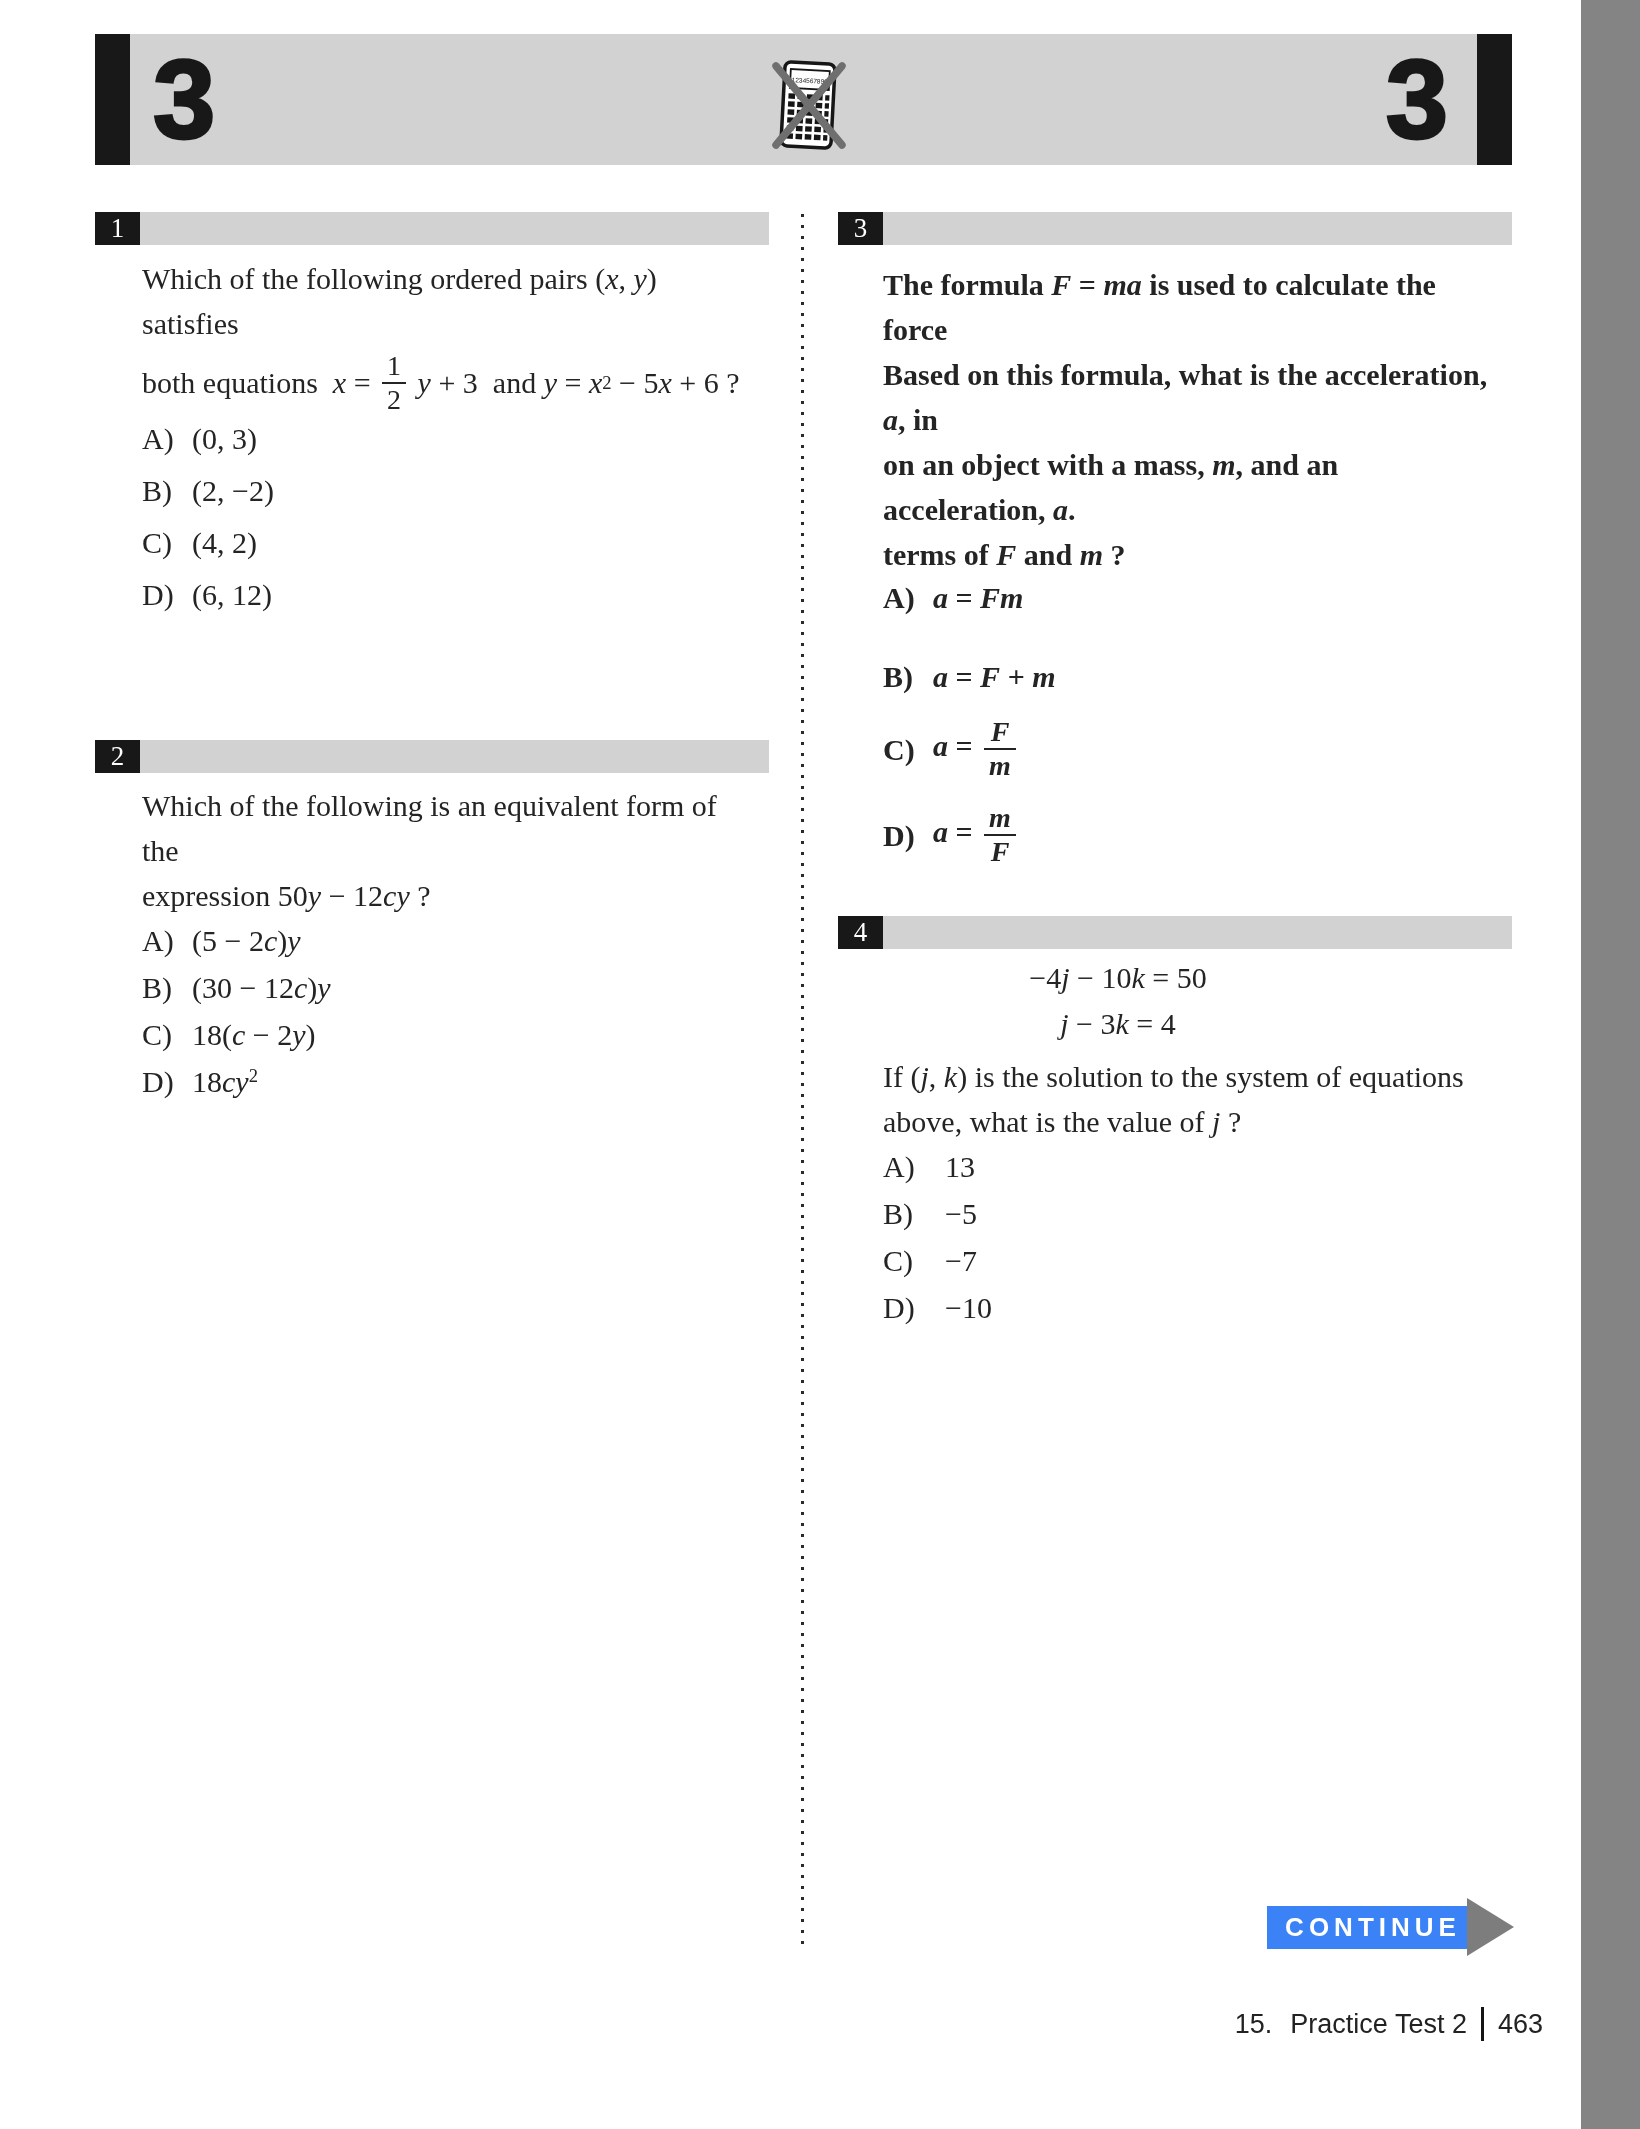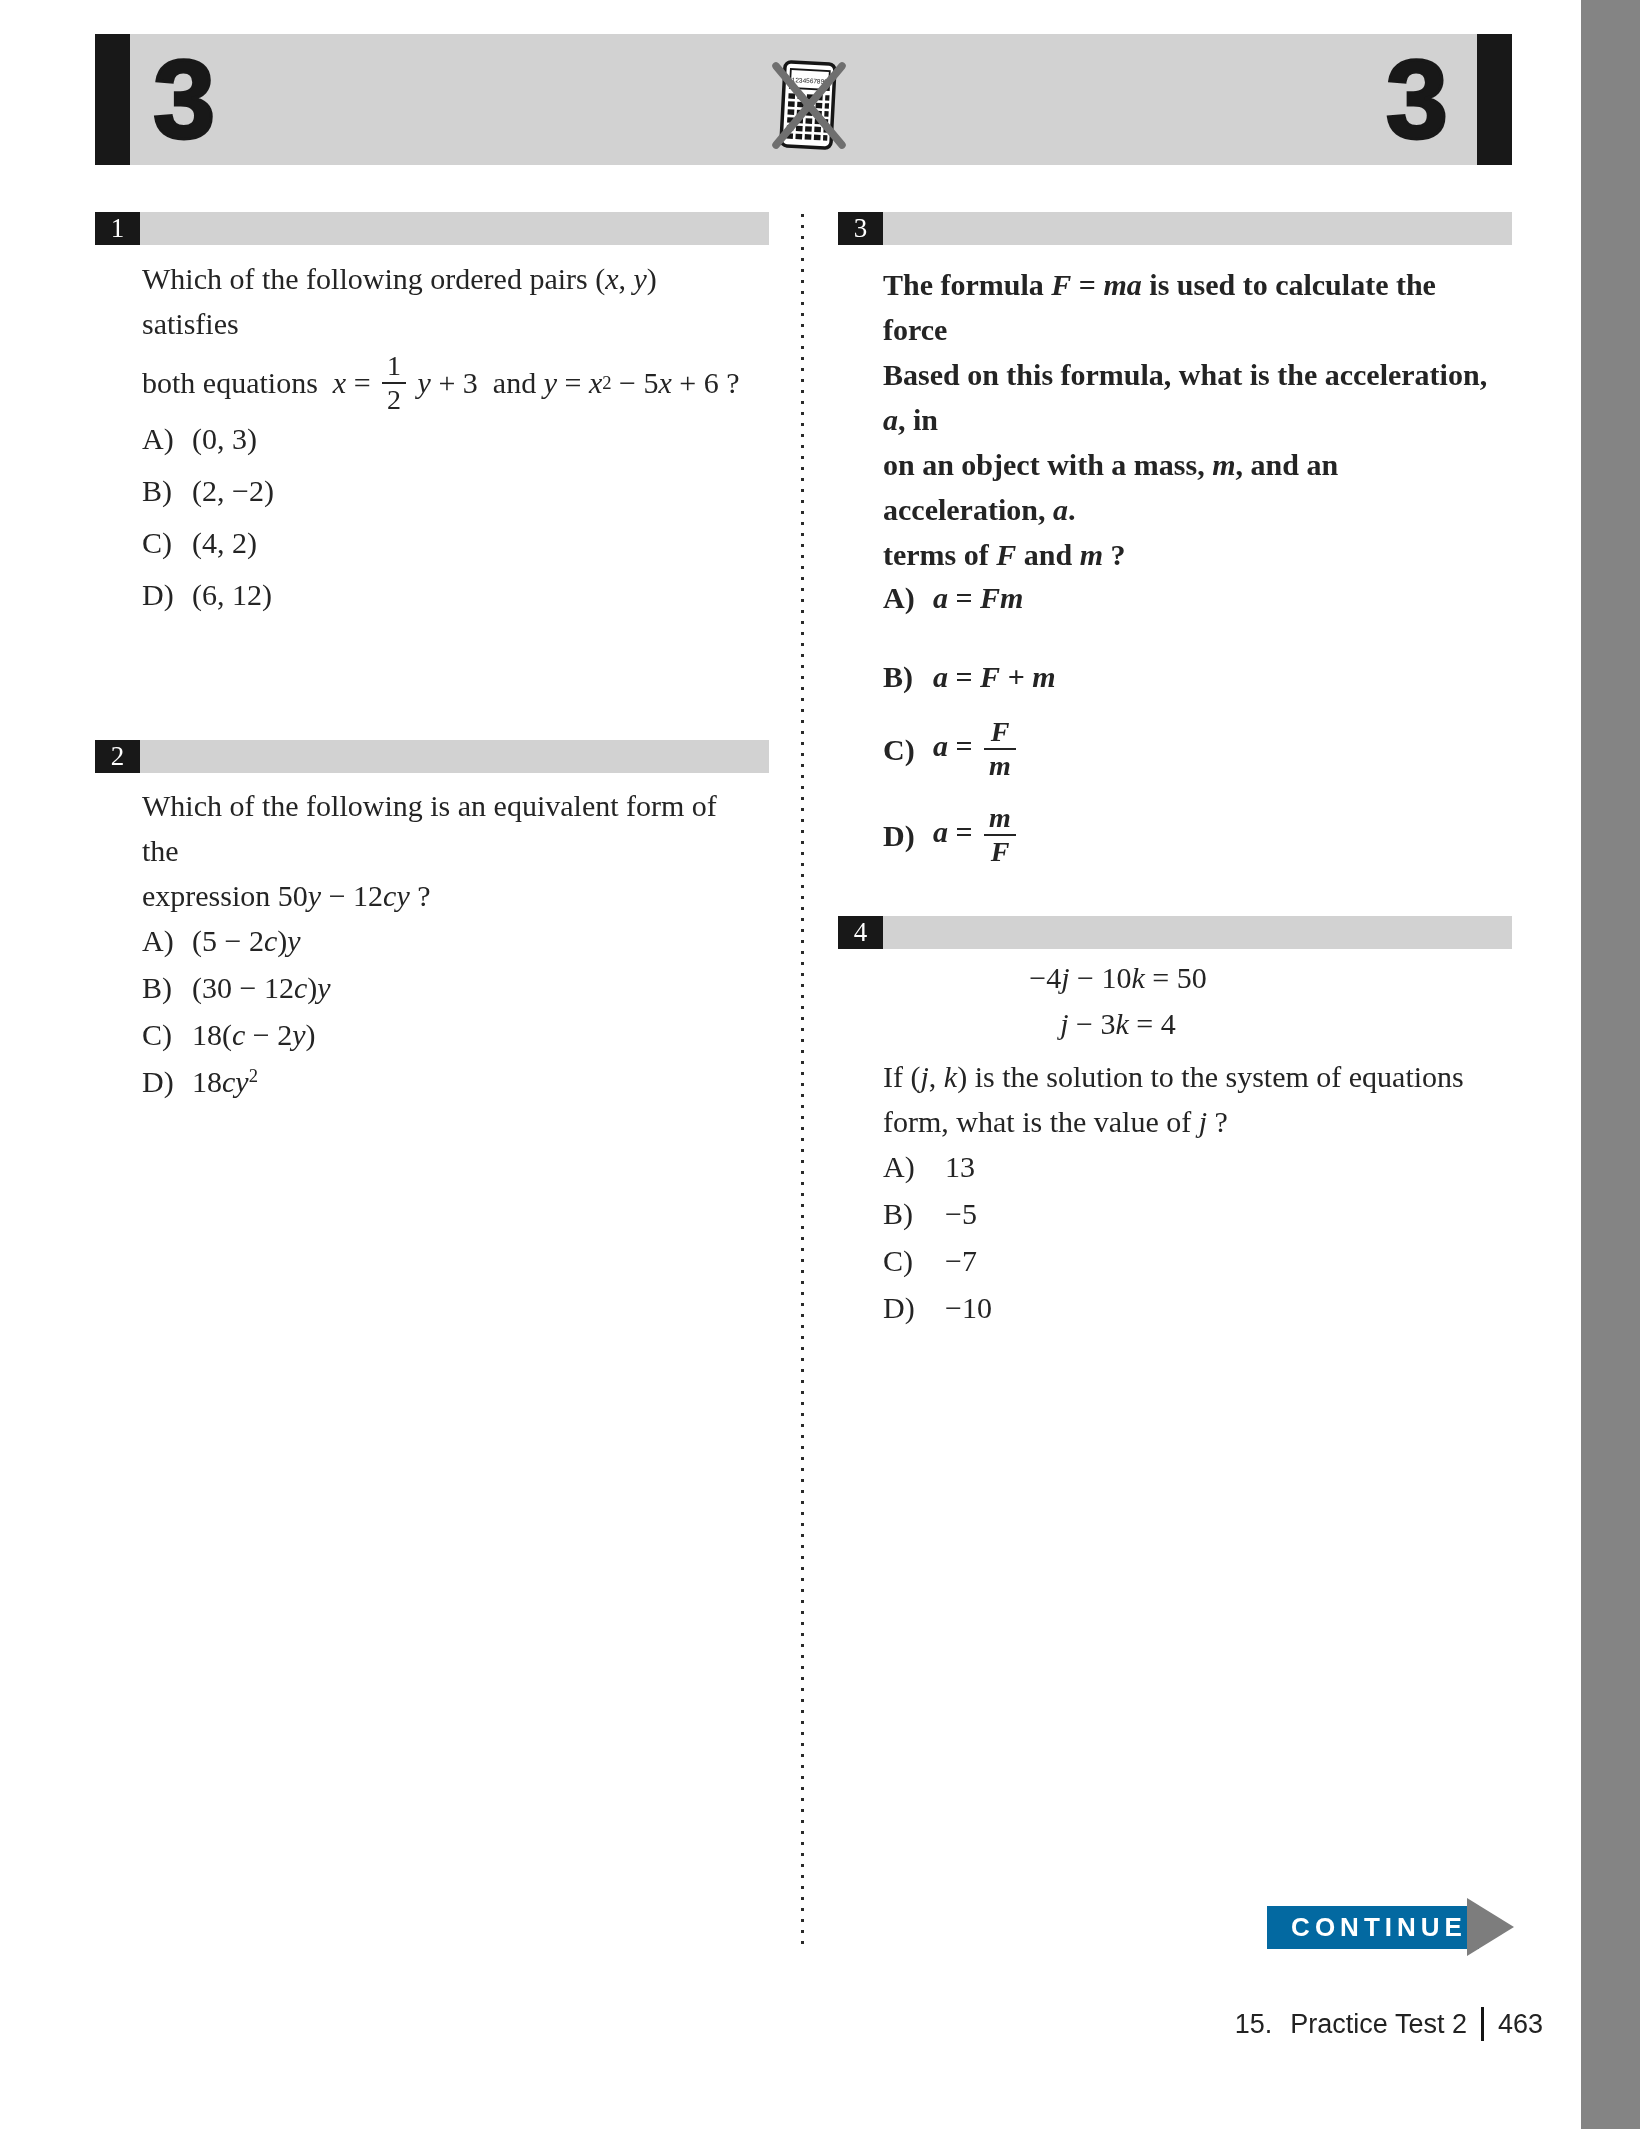--- a/index.html
+++ b/index.html
@@ -54,24 +54,24 @@
   .opt-row.fracrow{align-items:center;height:72px;margin-bottom:0;}
   .mt46{margin-top:46px;} .mt20{margin-top:20px;} .mt14{margin-top:14px;} .mt4{margin-top:4px;}
   .eqs{width:470px;text-align:center;}
   .eqline{line-height:36px;white-space:pre-wrap;}
   .eqline + .eqline{margin-top:10px;}
   .qtext-after-eq{margin-top:12px;}
 
   
   .continue{position:absolute;left:1267px;top:1898px;width:247px;height:59px;}
   .continue .rect{
-    position:absolute;left:0;top:8px;width:200px;height:43px;background:#0369a1;
+    position:absolute;left:0;top:8px;width:200px;height:43px;background:#3b82f6;
     display:flex;align-items:center;justify-content:center;
     font-family:"Liberation Sans","DejaVu Sans",sans-serif;font-weight:bold;
-    font-size:26px;color:#ffffff;letter-spacing:5px;padding-left:12px;
+    font-size:26px;color:#ffffff;letter-spacing:5px;padding-left:6px;
   }
   .continue .arrow{
     position:absolute;left:200px;top:0;width:0;height:0;
     border-left:47px solid #7d7d7d;border-top:29.5px solid transparent;border-bottom:29.5px solid transparent;
   }
 
   
   .footer{
     position:absolute;top:2006px;right:97px;display:flex;align-items:center;
     font-family:"Liberation Sans","DejaVu Sans",sans-serif;font-size:27px;color:#222222;line-height:36px;margin-left:40px;
@@ -200,21 +200,21 @@
   <div class="qbar" style="left:838px;top:916px;">
     <div class="qnum">4</div>
   </div>
   <div class="qblock" style="left:883px;top:960px;width:610px;">
     <div class="eqs">
       <div class="eqline"><span>−4</span><span class="it">j</span><span> − 10</span><span class="it">k</span><span> = 50</span></div>
       <div class="eqline"><span class="it">j</span><span> − 3</span><span class="it">k</span><span> = 4</span></div>
     </div>
     <div class="qtext-after-eq">
       <div class="qline"><span>If (</span><span class="it">j</span><span>, </span><span class="it">k</span><span>) is the solution to the system of equations</span></div>
-      <div class="qline"><span>form, what is the value of </span><span class="it">j</span><span> ?</span></div>
+      <div class="qline"><span>above, what is the value of </span><span class="it">j</span><span> ?</span></div>
     </div>
     <div class="opts" style="margin-top:6px;">
       <div class="opt-row tight">
         <span class="opt-letter wide">A)</span>
         <span class="opt-val"><span>13</span></span>
       </div>
       <div class="opt-row tight">
         <span class="opt-letter wide">B)</span>
         <span class="opt-val"><span>−5</span></span>
       </div>

